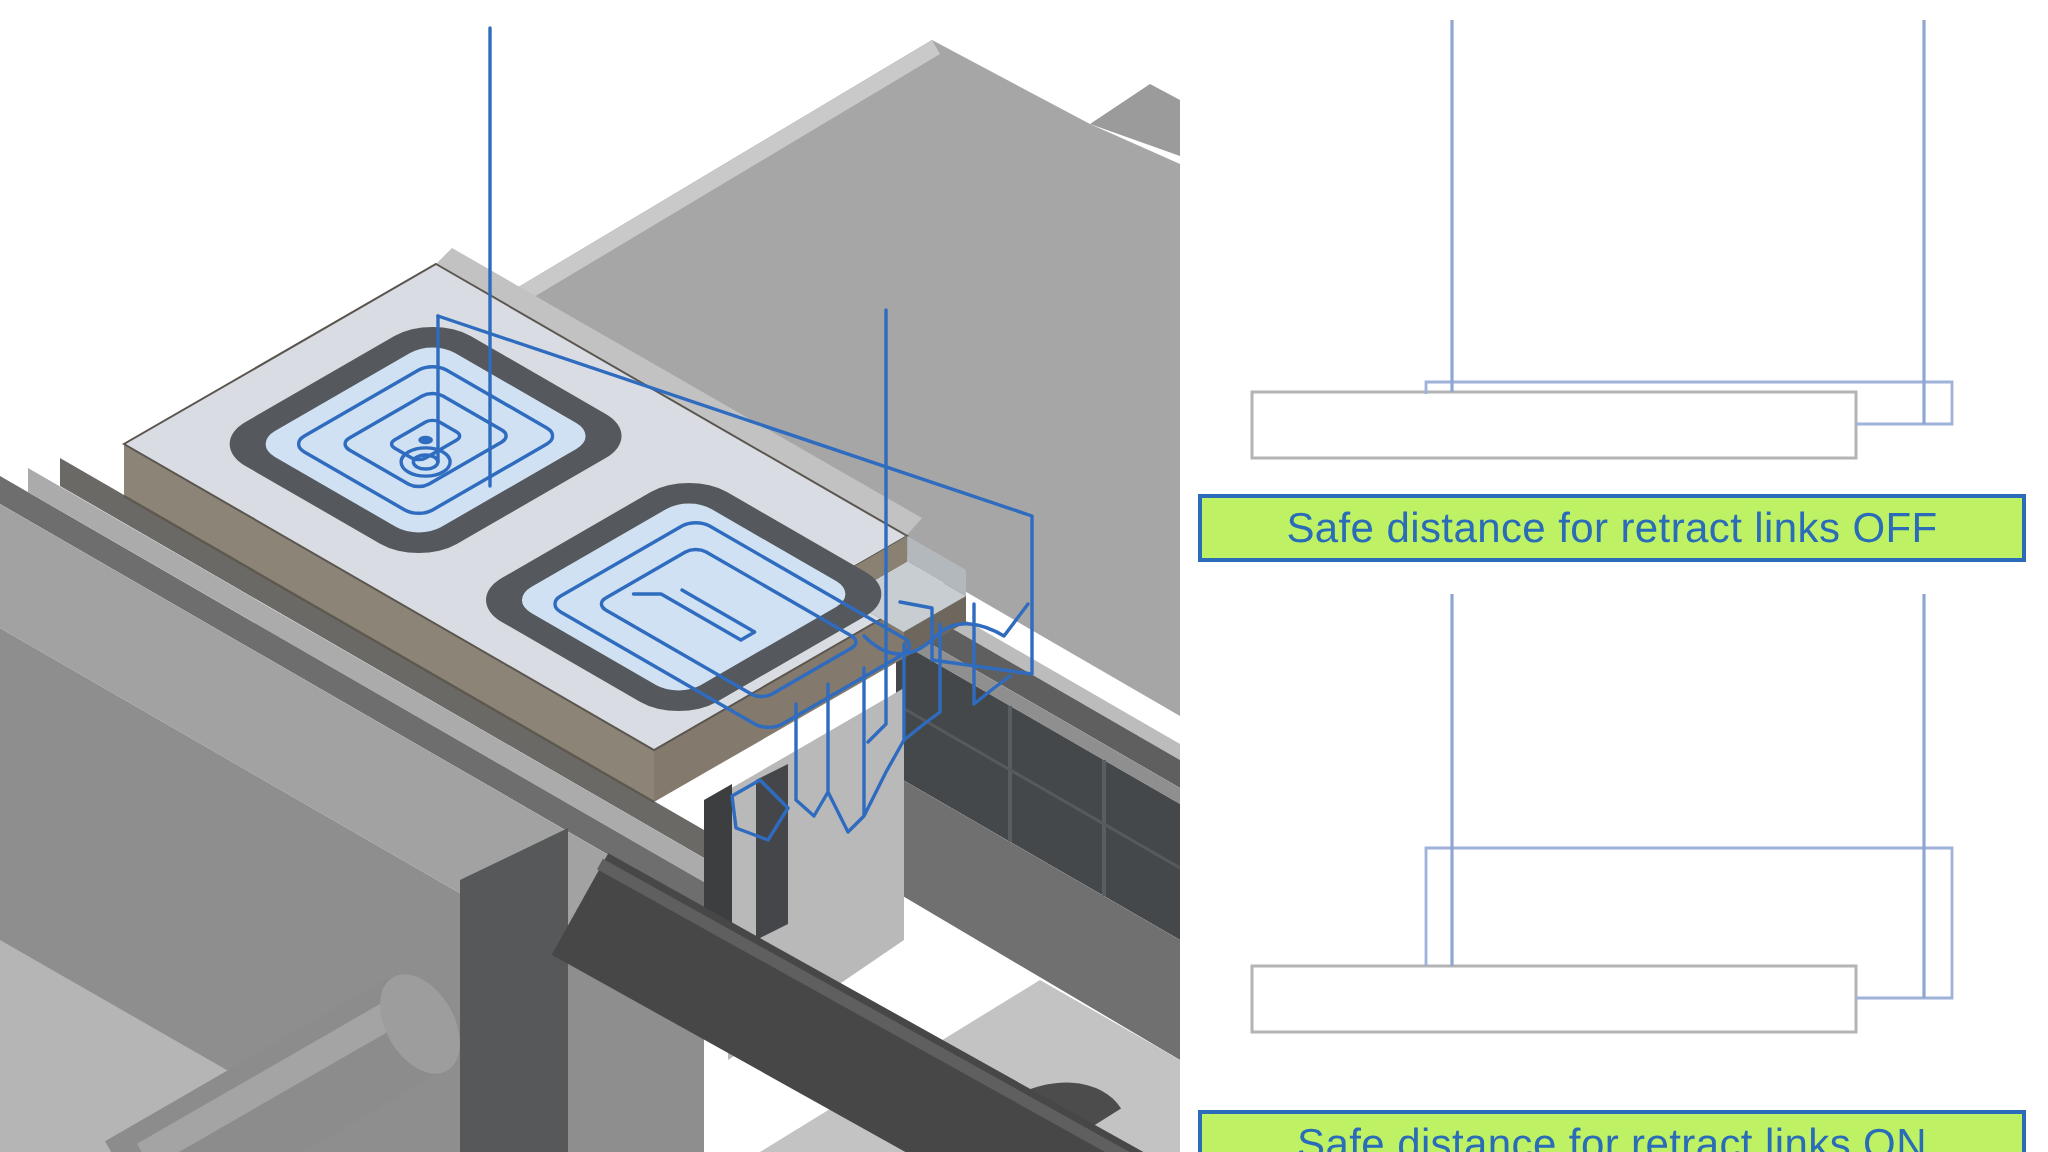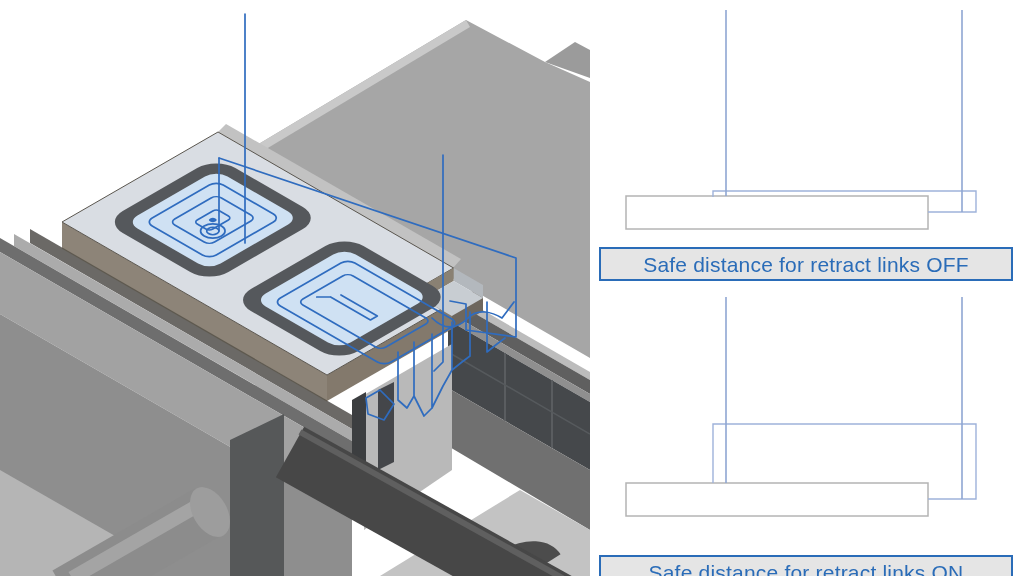--- a/index.html
+++ b/index.html
@@ -14,21 +14,21 @@
   .tp   { stroke:var(--toolpath-blue,#2f6cbf); fill:none; stroke-width:1.7; stroke-linejoin:round; stroke-linecap:round; }
   .tpf  { fill:var(--toolpath-blue,#2f6cbf); stroke:none; }
   .dgl  { stroke:var(--diagram-line-blue,#9eb2da); fill:none; stroke-width:1.4; }
   .dgl2 { stroke:var(--diagram-line-strong,#8fa6d2); fill:none; stroke-width:1.6; }
   .stock{ fill:#ffffff; stroke:var(--stock-outline,#b4b4b4); stroke-width:1.5; }
 
   .label-box {
     position:absolute; left:599px; width:410px; height:30px;
     border:2px solid var(--label-blue,#2a6cb8);
     color:var(--label-blue,#2a6cb8);
-    background:#e5e5e5;
+    background:#bef264;
     display:flex; align-items:center; justify-content:center;
     font-size:21px; letter-spacing:0.2px; line-height:1;
     white-space:nowrap;
   }
   #label-off { top:247px; }
   #label-on  { top:533px;margin-top:22px; }
 </style>
 </head>
 <body>
 

